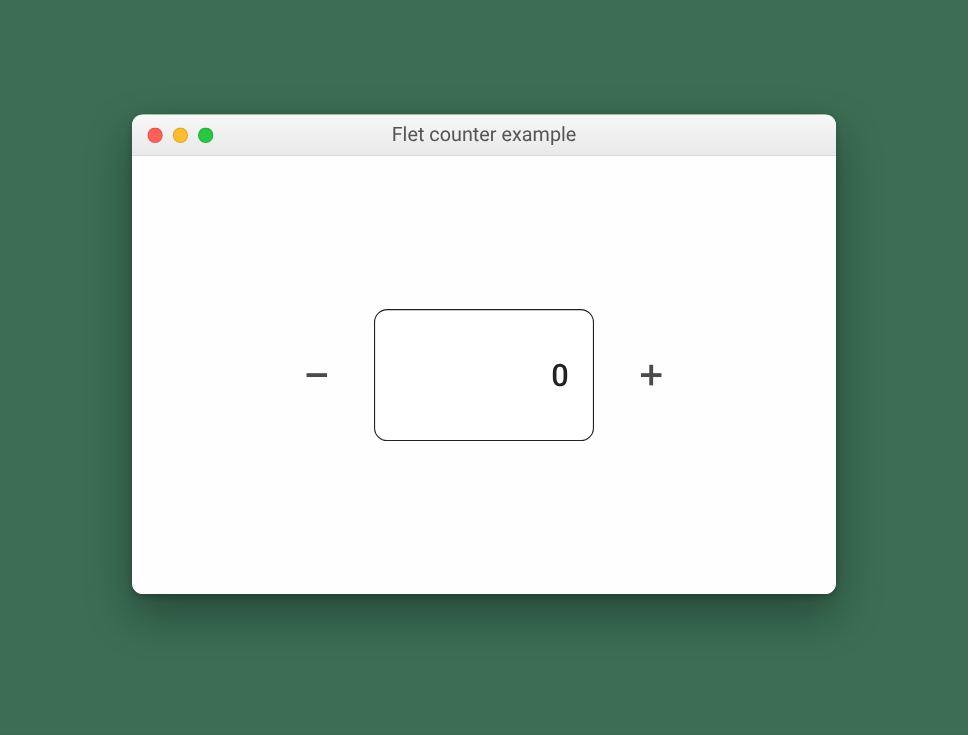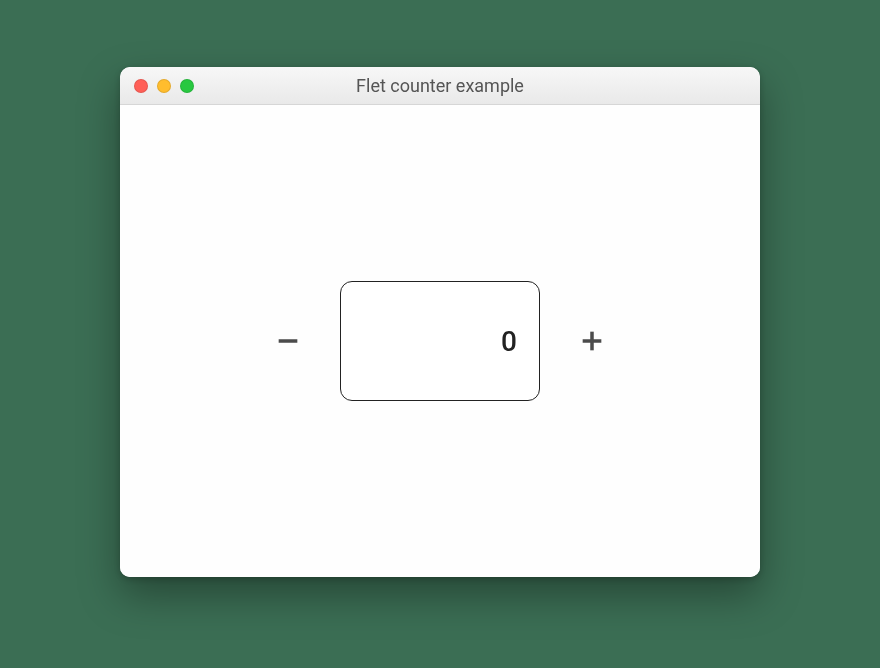--- a/index.html
+++ b/index.html
@@ -13,21 +13,21 @@
       height: 668px;
       background: #3b6e54;
       display: flex;
       align-items: center;
       justify-content: center;
       font-family: -apple-system, BlinkMacSystemFont, "Segoe UI", Roboto, Helvetica, Arial, sans-serif;
     }
 
     .window {
       width: 640px;
-      height: 510px;
+      height: 436px;
       background: #fcfcfc;
       border-radius: 10px;
       box-shadow: 0 18px 40px rgba(0,0,0,0.35), 0 2px 6px rgba(0,0,0,0.2);
       overflow: hidden;
       display: flex;
       flex-direction: column;
       position: relative;
       top: -12px;
     }
 

